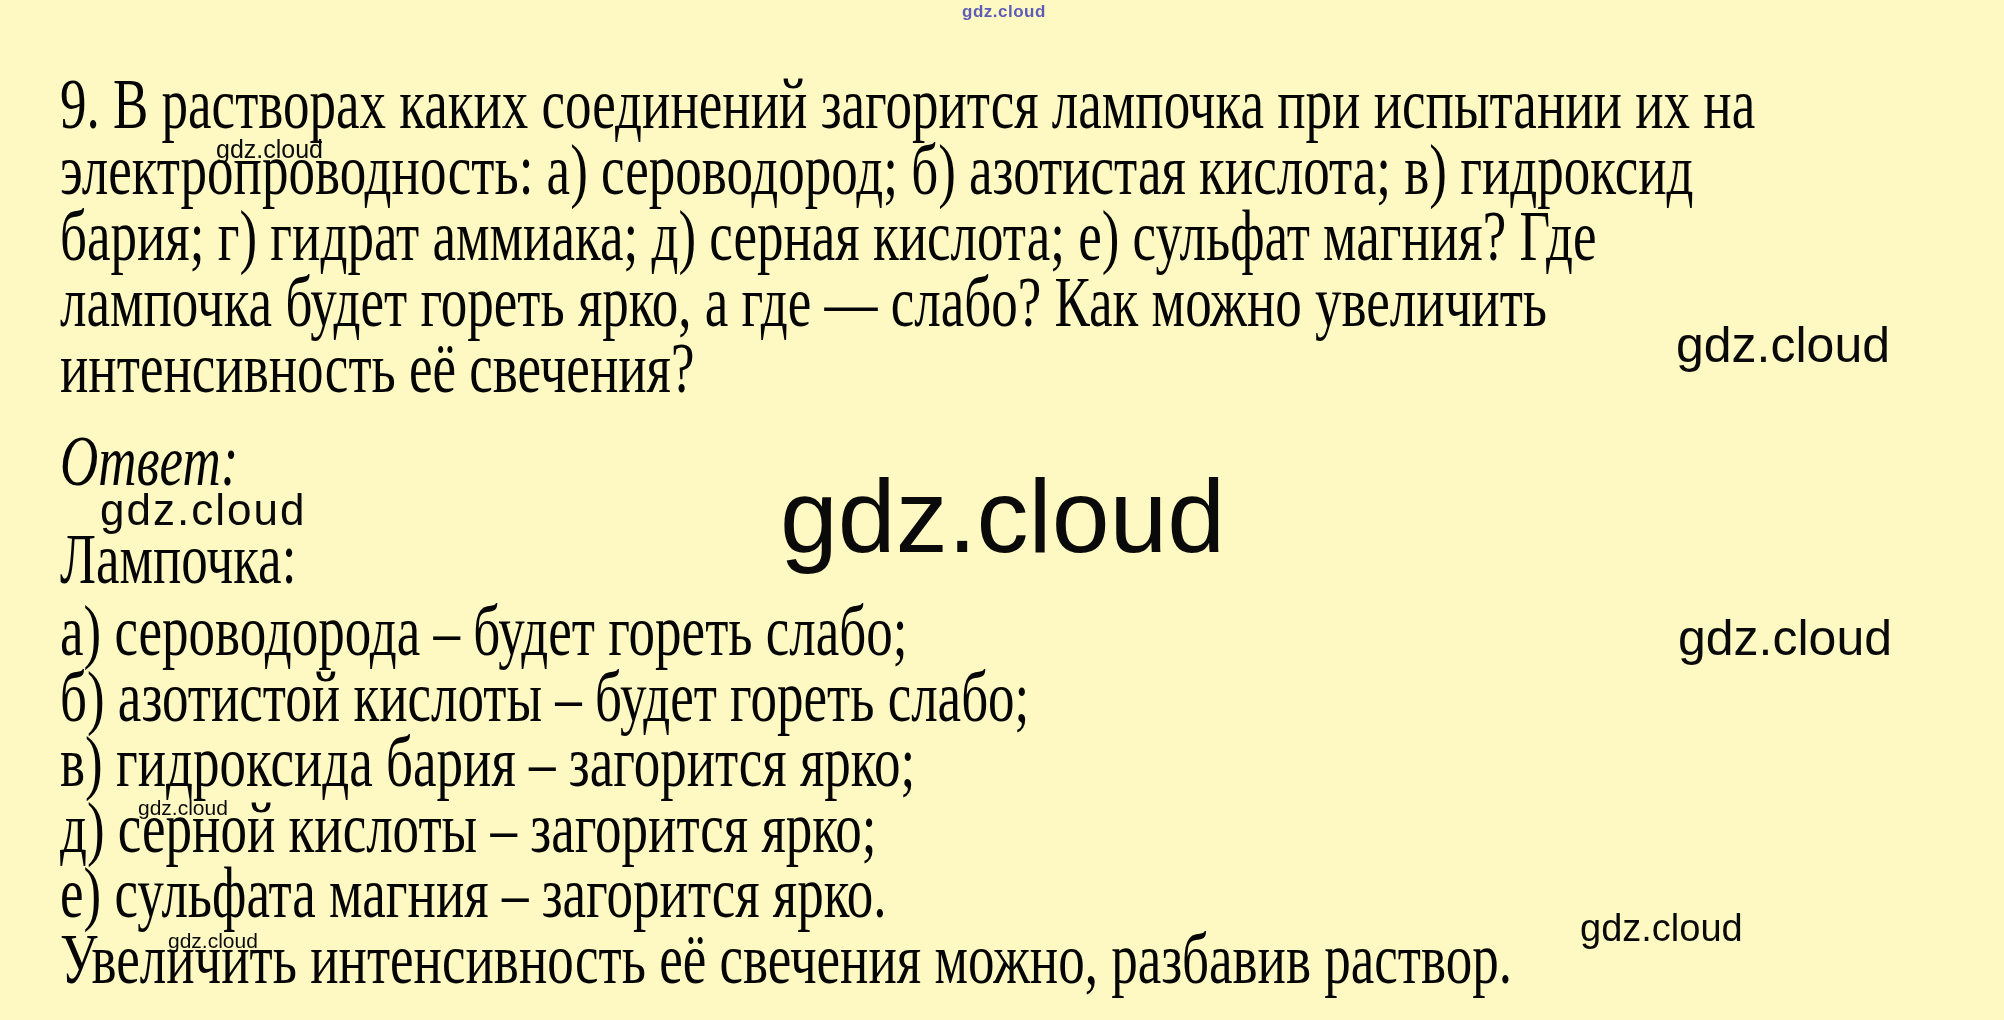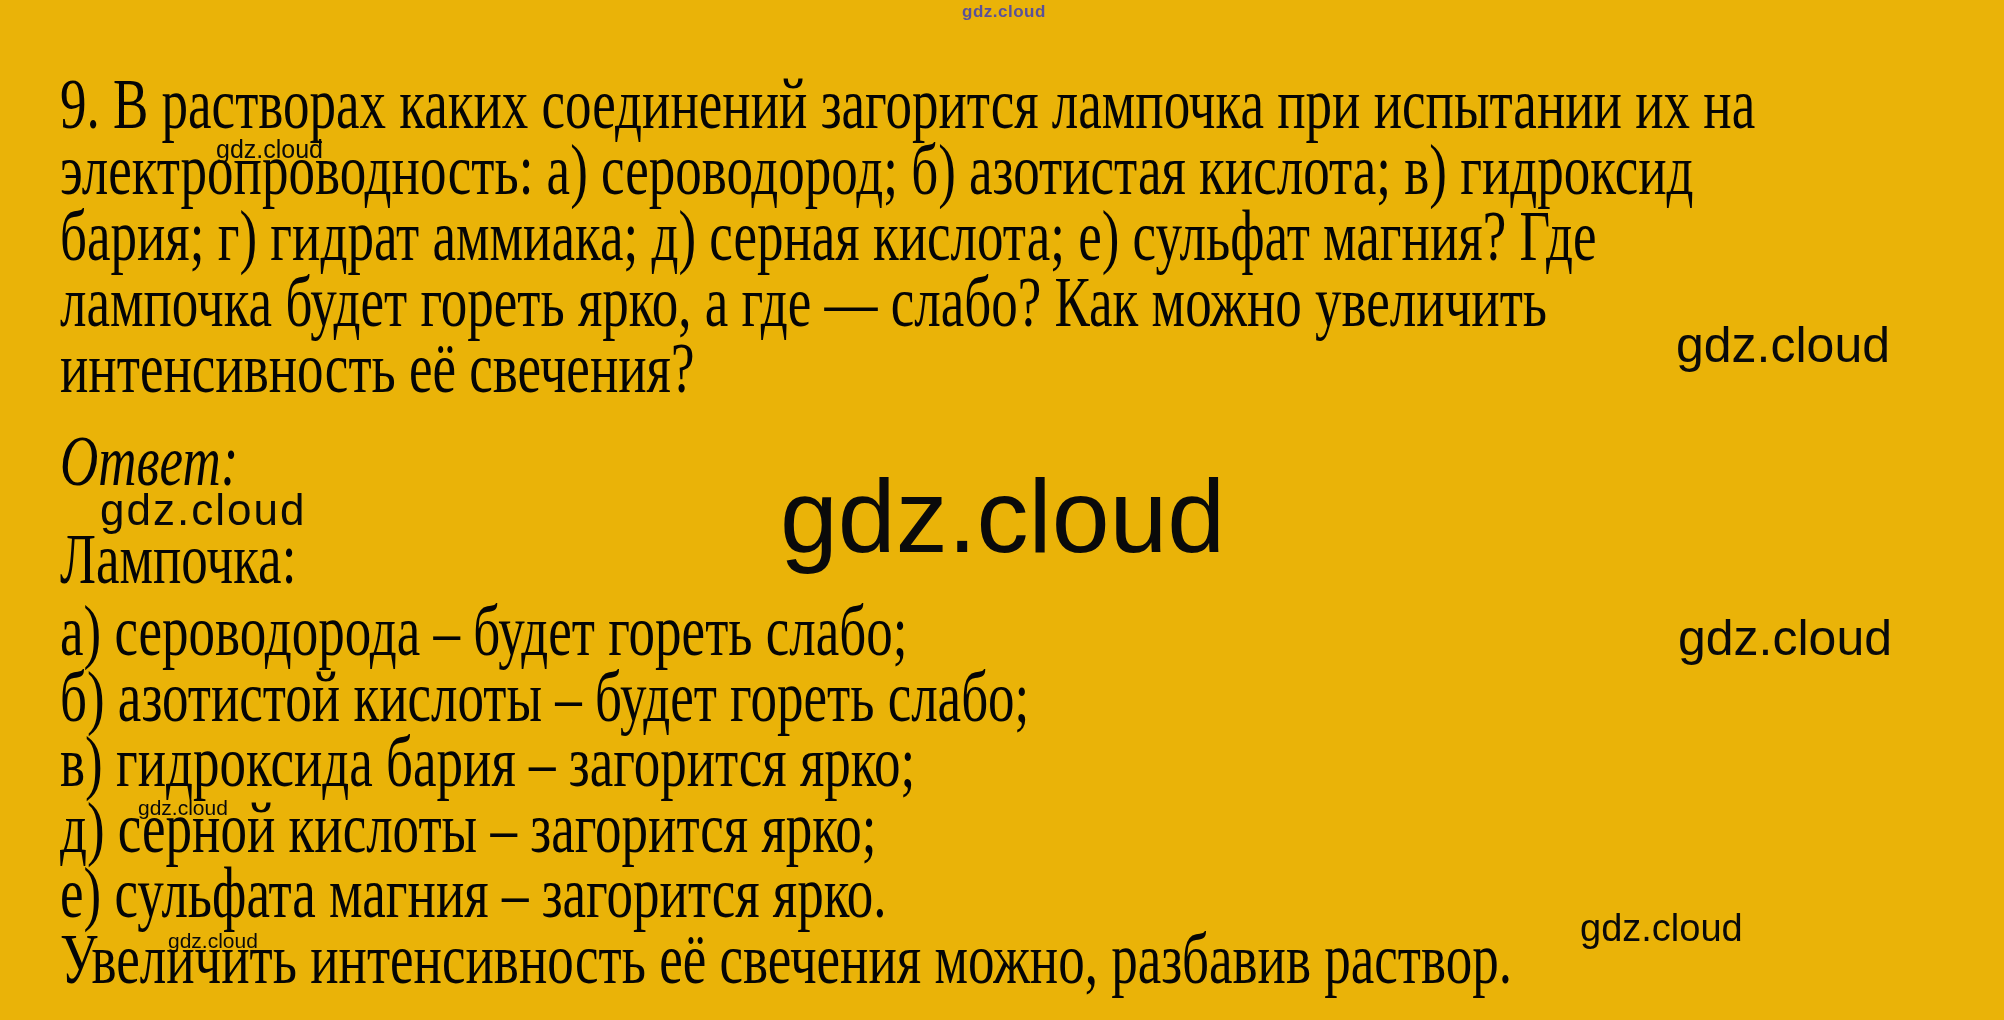--- a/index.html
+++ b/index.html
@@ -1,17 +1,17 @@
 <!DOCTYPE html>
 <html><head>
 <meta charset="utf-8">
 <style>
   html,body{margin:0;padding:0;}
   body{width:2004px;height:1020px;background:#ffffff;position:relative;overflow:hidden;}
-  .page{position:absolute;inset:0;background:#eab308;}
+  .page{position:absolute;inset:0;background:#fef9c3;}
 
   
   .serif{
     position:absolute;
     font-family:"Liberation Serif", serif;
     font-size:53px;
     color:#050505;
     transform:scaleY(1.35);
     transform-origin:0 0;
     white-space:nowrap;

